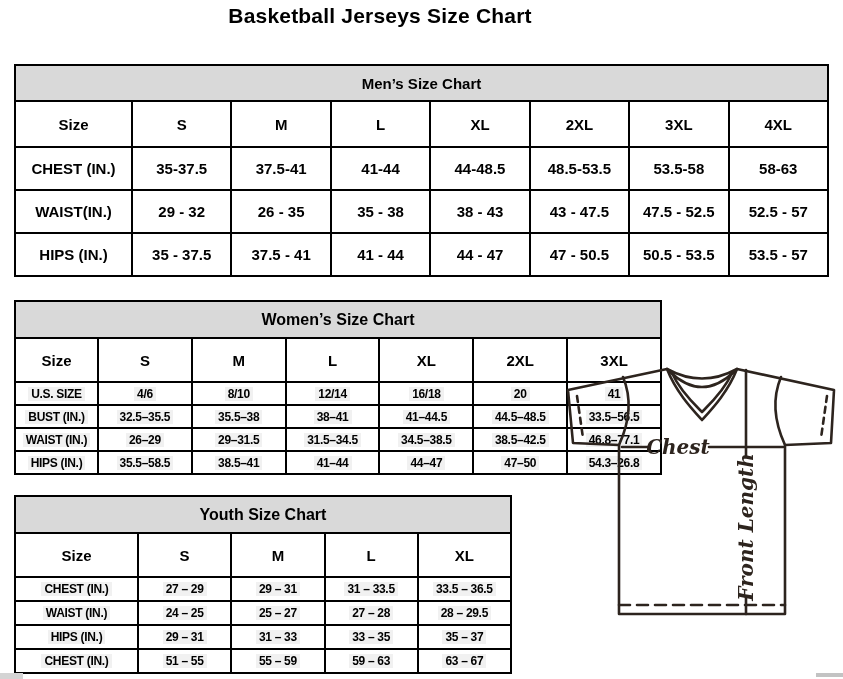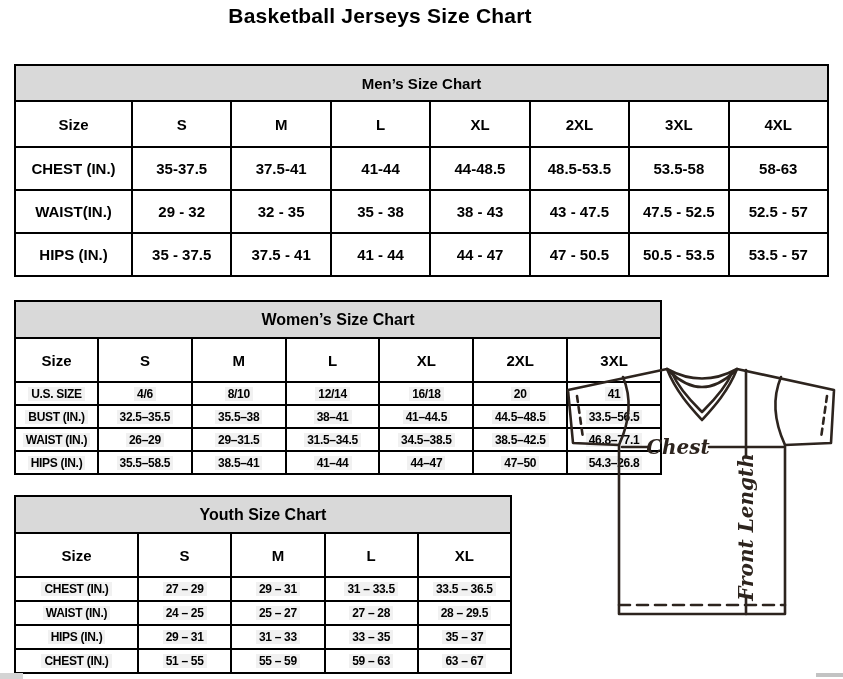--- a/index.html
+++ b/index.html
@@ -89,21 +89,21 @@
     <td>37.5-41</td>
     <td>41-44</td>
     <td>44-48.5</td>
     <td>48.5-53.5</td>
     <td>53.5-58</td>
     <td>58-63</td>
   </tr>
   <tr class="row">
     <td>WAIST(IN.)</td>
     <td>29 - 32</td>
-    <td>32 - 35</td>
+    <td>26 - 35</td>
     <td>35 - 38</td>
     <td>38 - 43</td>
     <td>43 - 47.5</td>
     <td>47.5 - 52.5</td>
     <td>52.5 - 57</td>
   </tr>
   <tr class="row">
     <td>HIPS (IN.)</td>
     <td>35 - 37.5</td>
     <td>37.5 - 41</td>

